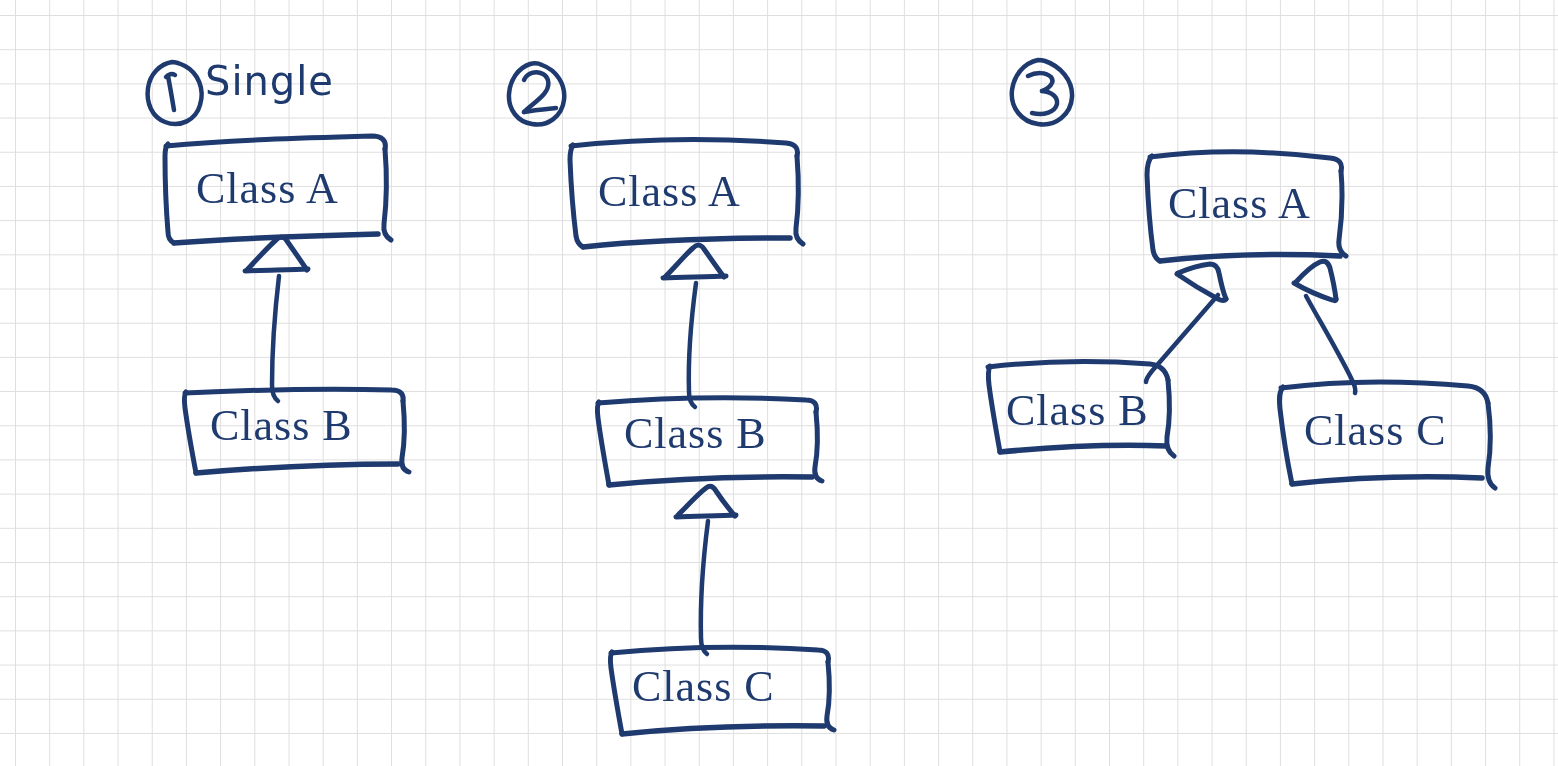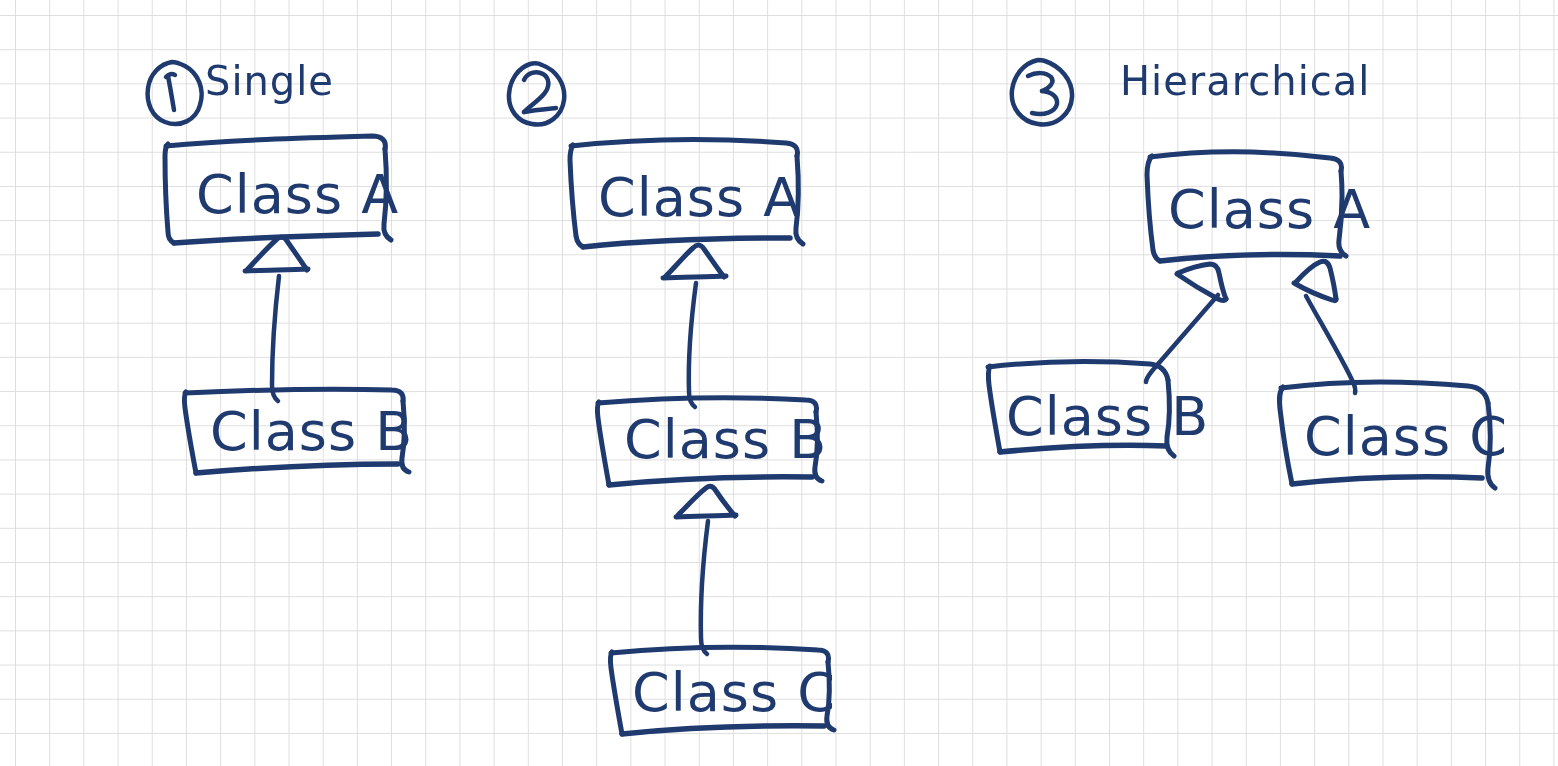--- a/index.html
+++ b/index.html
@@ -41,22 +41,23 @@
   }
   .title-label {
     font-size: 40px;
     letter-spacing: 1px;
   }
   .num-label {
     font-size: 34px;
     text-align: center;
   }
   .box-label {
-    font-size: 54px;
+    font-size: 44px;
     letter-spacing: 1px;
+    font-family: Liberation Serif, serif;
   }
 </style>
 </head>
 <body>
 
 <div id="canvas">
 
   <svg id="ink" viewBox="0 0 1558 766">
 
     <g>
@@ -176,20 +177,19 @@
 
   <div class="handtext box-label" style="left:196px; top:163px;">Class A</div>
   <div class="handtext box-label" style="left:210px; top:400px;">Class B</div>
 
   <div class="handtext num-label" style="left:520px; top:72px; width:32px; opacity:0;">2</div>
 
   <div class="handtext box-label" style="left:598px; top:166px;">Class A</div>
   <div class="handtext box-label" style="left:624px; top:408px;">Class B</div>
   <div class="handtext box-label" style="left:632px; top:661px;">Class C</div>
 
-  <div class="handtext title-label" style="left:1120px; top:58px;">Hierarchical</div>
   <div class="handtext num-label" style="left:1024px; top:70px; width:32px; opacity:0;">3</div>
 
   <div class="handtext box-label" style="left:1168px; top:178px;">Class A</div>
   <div class="handtext box-label" style="left:1006px; top:385px;">Class B</div>
   <div class="handtext box-label" style="left:1304px; top:405px;">Class C</div>
 
 </div>
 
 </body></html>

